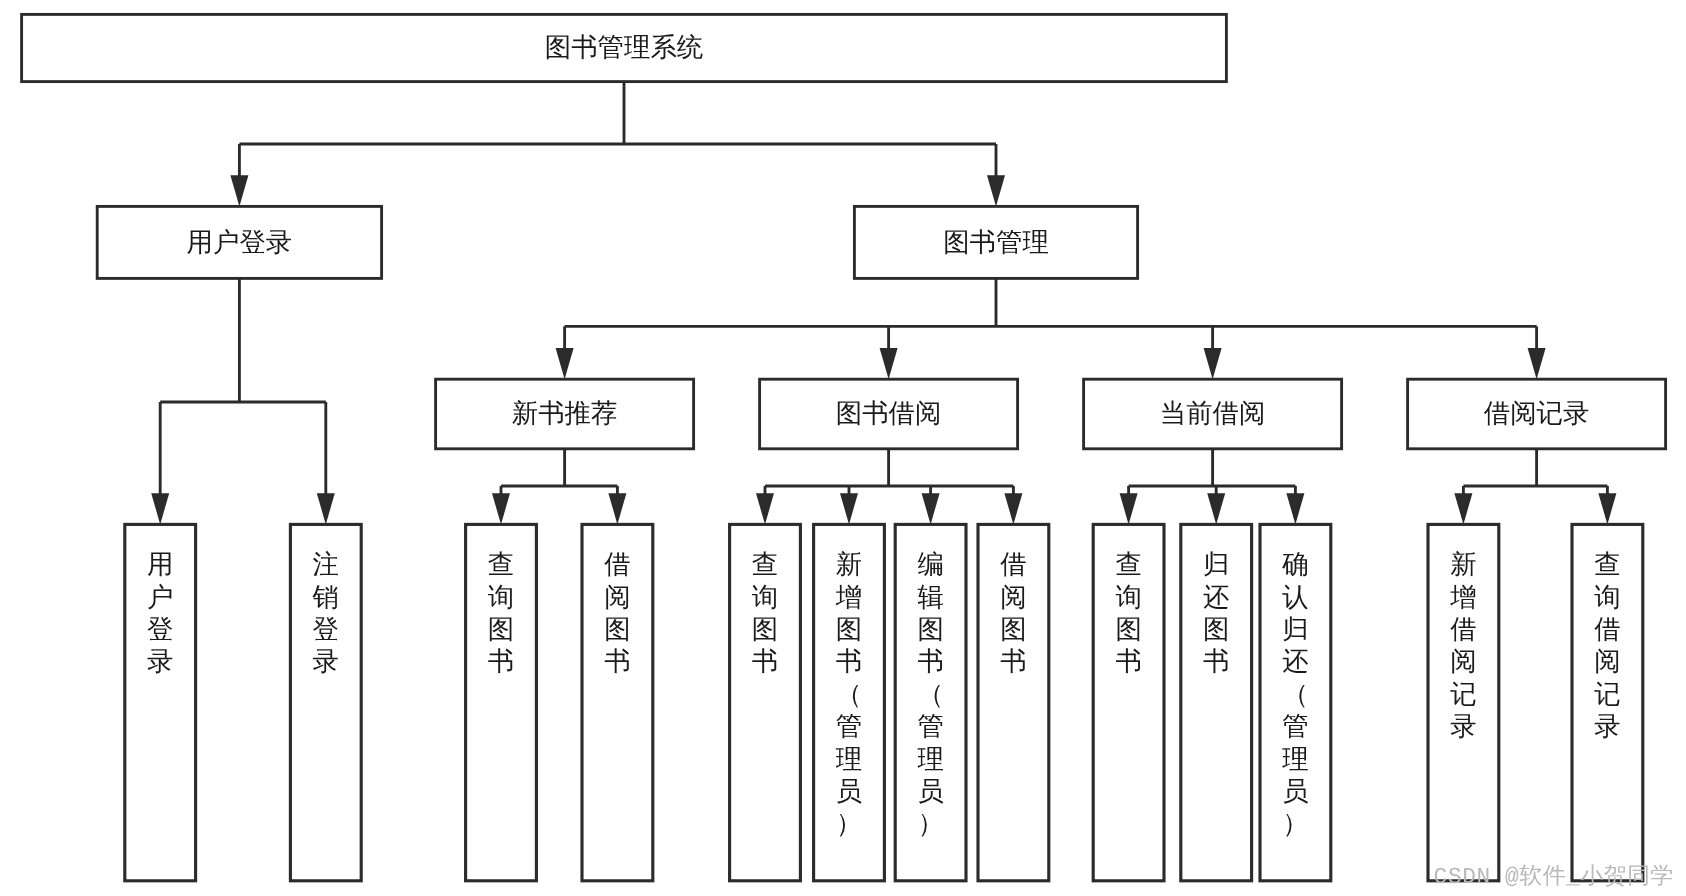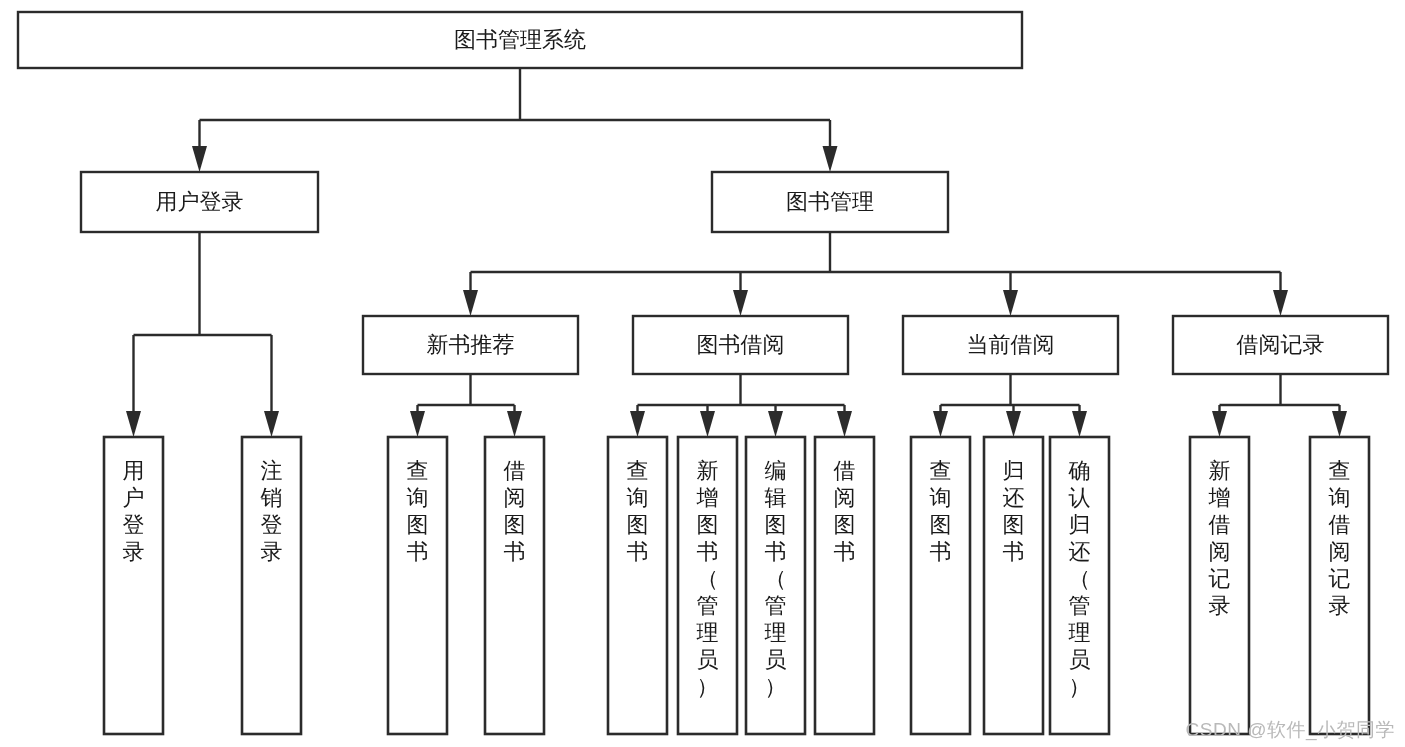--- a/index.html
+++ b/index.html
@@ -57,21 +57,21 @@
   .leaf-label {
     font-family: "Liberation Sans", "DejaVu Sans", sans-serif;
     font-size: 22px;
     fill: #1a1a1a;
     text-anchor: middle;
   }
   .watermark {
     position: absolute;
     right: 10px;
     bottom: 4px;
-    font-family: Liberation Sans, sans-serif;
+    font-family: Liberation Mono, monospace;
     font-size: 19px;
     color: #b9b9b9;
     white-space: nowrap;
     letter-spacing: 0.5px;
     user-select: none;
   }
 </style>
 </head>
 <body>
 

